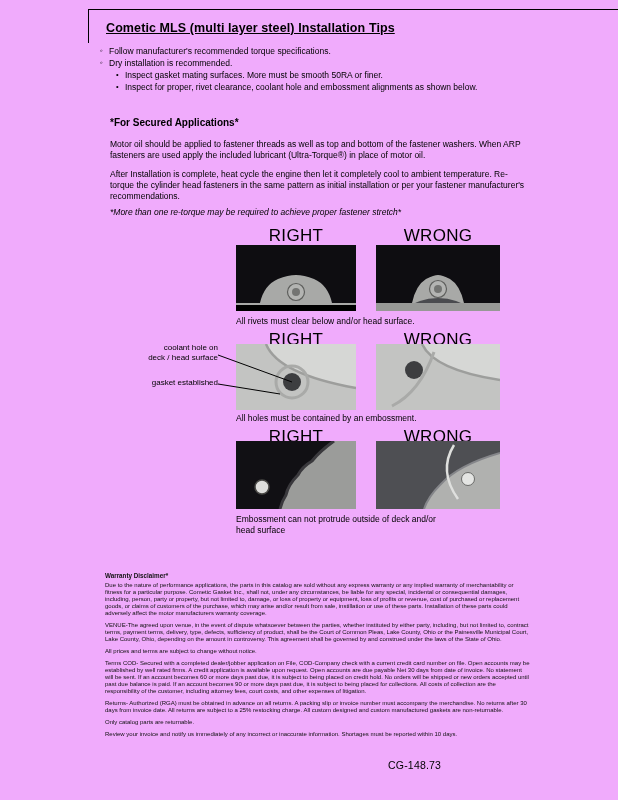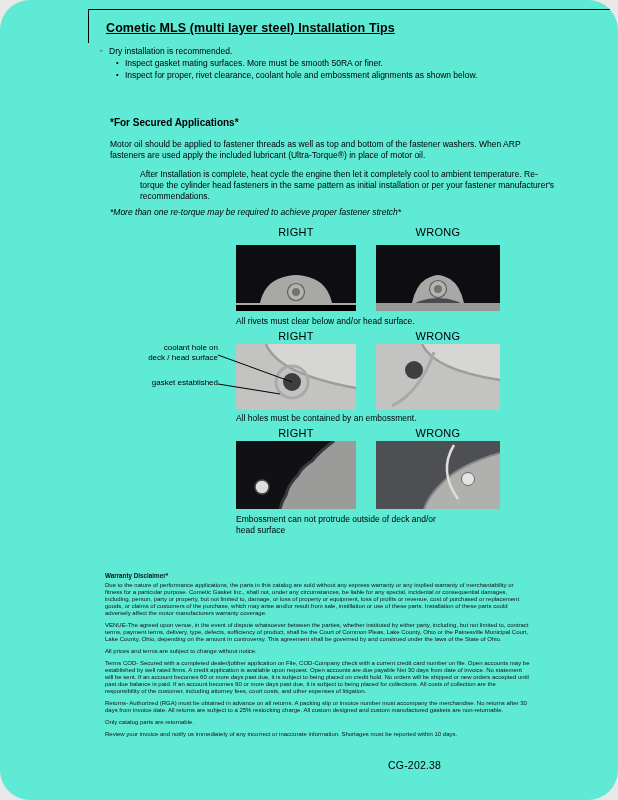--- a/index.html
+++ b/index.html
@@ -1,55 +1,55 @@
 <!DOCTYPE html>
 <html><head>
 <meta charset="utf-8">
 <style>
   html,body{margin:0;padding:0;background:#e9e9e9;}
   .page{
-    position:relative; width:618px; height:800px; background:#5eead4;
+    position:relative; width:618px; height:800px; background:#f0abfc;
     font-family:"Liberation Sans", sans-serif; color:#000; overflow:hidden;
     margin:0 auto;
-    border-radius:30px;
   }
   .abs{position:absolute;}
   .border-top{left:88px; top:9px; width:530px; border-top:1.6px solid #000;}
   .border-left{left:88px; top:9px; height:34px; border-left:1.6px solid #000;}
   .title{left:106px; top:21px; font-size:12.5px; font-weight:bold; text-decoration:underline; letter-spacing:.1px;}
   .tips{left:100px; top:45px; font-size:8.5px;}
   .tip-row{line-height:12px; white-space:nowrap;}
   .tip-row .mark{display:inline-block; width:9px; font-size:7.5px; vertical-align:top; line-height:12px;}
   .tip-row.sub{margin-left:16px;}
   .diesel-head{left:110px; top:117px; font-size:10px; font-weight:bold;}
   .para{font-size:8.5px; line-height:11.2px;}
   .p1{left:110px; top:139px; width:416px;}
-  .p2{left:110px; top:169px; width:416px;margin-left:30px;}
+  .p2{left:110px; top:169px; width:416px;}
   .note{left:110px; top:207px; font-size:8.5px;font-style:italic;}
-  .dlabel{font-size:11px; text-align:center; letter-spacing:.3px;}
+  .dlabel{font-size:17px; text-align:center; letter-spacing:.3px;}
   .caption{font-size:8.5px; line-height:10.5px;}
   .diagram{overflow:hidden;}
   .diagram svg{display:block; width:100%; height:100%;}
   .ann{font-size:8px; line-height:9.8px; text-align:right;}
   .legal{left:105px; top:572px; width:426px; font-size:6px; line-height:7px; color:#111;}
   .legal .lh{font-weight:bold; font-size:6.3px; margin-bottom:3px;}
   .legal p{margin:0 0 5px 0;}
   .code{left:388px; top:759px; font-size:10.5px; letter-spacing:.2px;}
 </style>
 </head>
 <body>
 
 <div class="page">
 
   <div class="abs border-top"></div>
   <div class="abs border-left"></div>
 
   <div class="abs title">Cometic MLS (multi layer steel) Installation Tips</div>
 
   <div class="abs tips">
+    <div class="tip-row"><span class="mark">◦</span><span>Follow manufacturer's recommended torque specifications.</span></div>
     <div class="tip-row"><span class="mark">◦</span><span>Dry installation is recommended.</span></div>
     <div class="tip-row sub"><span class="mark">•</span><span>Inspect gasket mating surfaces.  More must be smooth 50RA or finer.</span></div>
     <div class="tip-row sub"><span class="mark">•</span><span>Inspect for proper, rivet clearance, coolant hole and embossment alignments as shown below.</span></div>
   </div>
 
   <div class="abs diesel-head">*For Secured Applications*</div>
   <div class="abs para p1">Motor oil should be applied to fastener threads as well as top and bottom of the fastener washers. When ARP fasteners are used apply the included lubricant (Ultra-Torque®) in place of motor oil.</div>
   <div class="abs para p2">After Installation is complete, heat cycle the engine then let it completely cool to ambient temperature. Re-torque the cylinder head fasteners in the same pattern as initial installation or per your fastener manufacturer's recommendations.</div>
   <div class="abs note">*More than one re-torque may be required to achieve proper fastener stretch*</div>
 
@@ -139,15 +139,15 @@
     <div class="lh">Warranty Disclaimer*</div>
     <p>Due to the nature of performance applications, the parts in this catalog are sold without any express warranty or any implied warranty of merchantability or fitness for a particular purpose.  Cometic Gasket Inc., shall not, under any circumstances, be liable for any special, incidental or consequential damages, including, person, party or property, but not limited to, damage, or loss of property or equipment, loss of profits or revenue, cost of purchased or replacement goods, or claims of customers of the purchase, which may arise and/or result from sale, instillation or use of these parts.  Installation of these parts could adversely affect the motor manufacturers warranty coverage.</p>
     <p>VENUE-The agreed upon venue, in the event of dispute whatsoever between the parties, whether instituted by either party, including, but not limited to, contract terms, payment terms, delivery, type, defects, sufficiency of product, shall be the Court of Common Pleas, Lake County, Ohio or the Painesville Municipal Court, Lake County, Ohio, depending on the amount in controversy. This agreement shall be governed by and construed under the laws of the State of Ohio.</p>
     <p>All prices and terms are subject to change without notice.</p>
     <p>Terms COD- Secured with a completed dealer/jobber application on File, COD-Company check with a current credit card number on file.  Open accounts may be established by well rated firms.  A credit application is available upon request.  Open accounts are due payable Net 30 days from date of invoice.  No statement will be sent.  If an account becomes 60 or more days past due, it is subject to being placed on credit hold.  No orders will be shipped or new orders accepted until past due balance is paid.  If an account becomes 90 or more days past due, it is subject to being placed for collections.  All costs of collection are the responsibility of the customer, including attorney fees, court costs, and other expenses of litigation.</p>
     <p>Returns- Authorized (RGA) must be obtained in advance on all returns.  A packing slip or invoice number must accompany the merchandise.  No returns after 30 days from invoice date.  All returns are subject to a 25% restocking charge.  All custom designed and custom manufactured gaskets are non-returnable.</p>
     <p>Only catalog parts are returnable.</p>
     <p>Review your invoice and notify us immediately of any incorrect or inaccurate information.  Shortages must be reported within 10 days.</p>
   </div>
 
-  <div class="abs code">CG-202.38</div>
+  <div class="abs code">CG-148.73</div>
 
 </div>
 
 </body></html>

